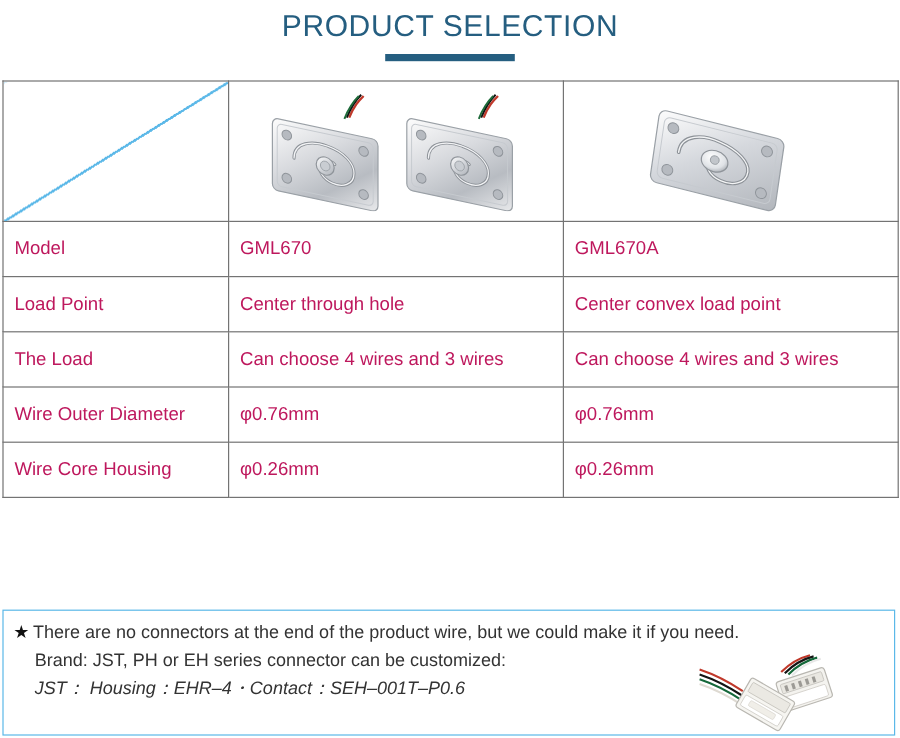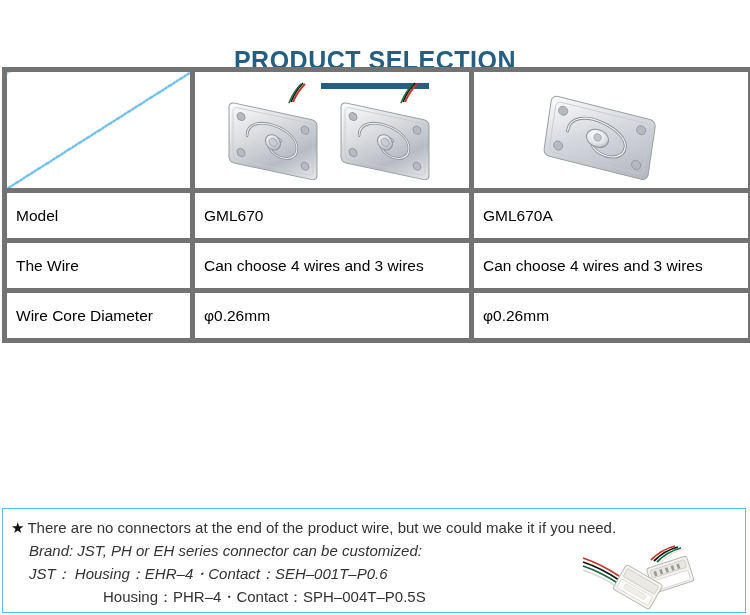--- a/index.html
+++ b/index.html
@@ -17,47 +17,46 @@
   }
 
   
   .title-block {
     width: 100%;
     padding-top: 7px;
     text-align: center;
   }
   .page-title {
     font-size: 25px;
-    font-weight: bold;
+    font-weight: normal;
     letter-spacing: 0.5px;
     color: #255e80;
     line-height: 30px;
-    margin-top: 38px;
   }
   .title-rule {
     width: 108px;
     height: 6px;
     background: #255e80;
     margin: 8px auto 0 auto;
   }
 
   
   .spec-table {
     position: absolute;
     left: 2px;
     top: 67px;
     width: 746px;
     border-collapse: collapse;
     table-layout: fixed;
   }
   .spec-table td {
-    border: 5px solid #737373;
+    border: 1px solid #737373;
     padding: 0 9px;
     font-size: 15.5px;
-    color: #000000;
+    color: #be185d;
     vertical-align: middle;
     height: 45px;
     line-height: 20px;
     white-space: nowrap;
     overflow: hidden;
   }
   .col-label { width: 188px; }
   .col-a { width: 279px; }
   .col-b { width: 279px; }
 
@@ -103,21 +102,21 @@
     width: 100%;
     z-index: 2;
   }
   .note-line {
     font-size: 15px;
     line-height: 23px;
     color: #333333;
     white-space: nowrap;
   }
   .note-line.l1 { padding-left: 8px; }
-  .note-line.l2 { padding-left: 26px; font-style: italic; }
+  .note-line.l2 { padding-left: 26px; }
   .note-line.l3 { padding-left: 26px; font-style: italic; }
   .note-line.l4 { padding-left: 100px; }
   .star-glyph {
     font-size: 15px;
     color: #111111;
     margin-right: 3px;
   }
   .connector-art {
     position: absolute;
     right: 10px;
@@ -244,38 +243,47 @@
         </div>
       </td>
     </tr>
 
     <tr>
       <td>Model</td>
       <td>GML670</td>
       <td>GML670A</td>
     </tr>
     <tr>
-      <td>The Wire</td>
+      <td>Load Point</td>
+      <td>Center through hole</td>
+      <td>Center convex load point</td>
+    </tr>
+    <tr>
+      <td>The Load</td>
       <td>Can choose 4 wires and 3 wires</td>
       <td>Can choose 4 wires and 3 wires</td>
     </tr>
     <tr>
-      <td>Wire Core Diameter</td>
+      <td>Wire Outer Diameter</td>
+      <td>φ0.76mm</td>
+      <td>φ0.76mm</td>
+    </tr>
+    <tr>
+      <td>Wire Core Housing</td>
       <td>φ0.26mm</td>
       <td>φ0.26mm</td>
     </tr>
   </tbody>
 </table>
 
 <div class="note-box">
   <div class="note-lines">
     <div class="note-line l1"><span class="star-glyph">★</span><span>There are no connectors at the end of the product wire, but we could make it if you need.</span></div>
     <div class="note-line l2">Brand: JST, PH or EH series connector can be customized:</div>
     <div class="note-line l3">JST：  Housing：EHR–4・Contact：SEH–001T–P0.6</div>
-    <div class="note-line l4">Housing：PHR–4・Contact：SPH–004T–P0.5S</div>
   </div>
 
   <svg class="connector-art" viewBox="0 0 160 70">
 
     <g transform="translate(72,6)">
       <path d="M4 14 C12 6 20 2 28 0" stroke="#c0392b" stroke-width="1.8" fill="none"></path>
       <path d="M7 15 C15 7 23 3 31 1" stroke="#141414" stroke-width="1.8" fill="none"></path>
       <path d="M10 16 C18 8 26 4 34 2" stroke="#15683a" stroke-width="1.8" fill="none"></path>
       <path d="M13 17 C21 9 29 5 37 3" stroke="#e8e8e8" stroke-width="1.8" fill="none"></path>
       <g transform="rotate(-18 22 28)">

